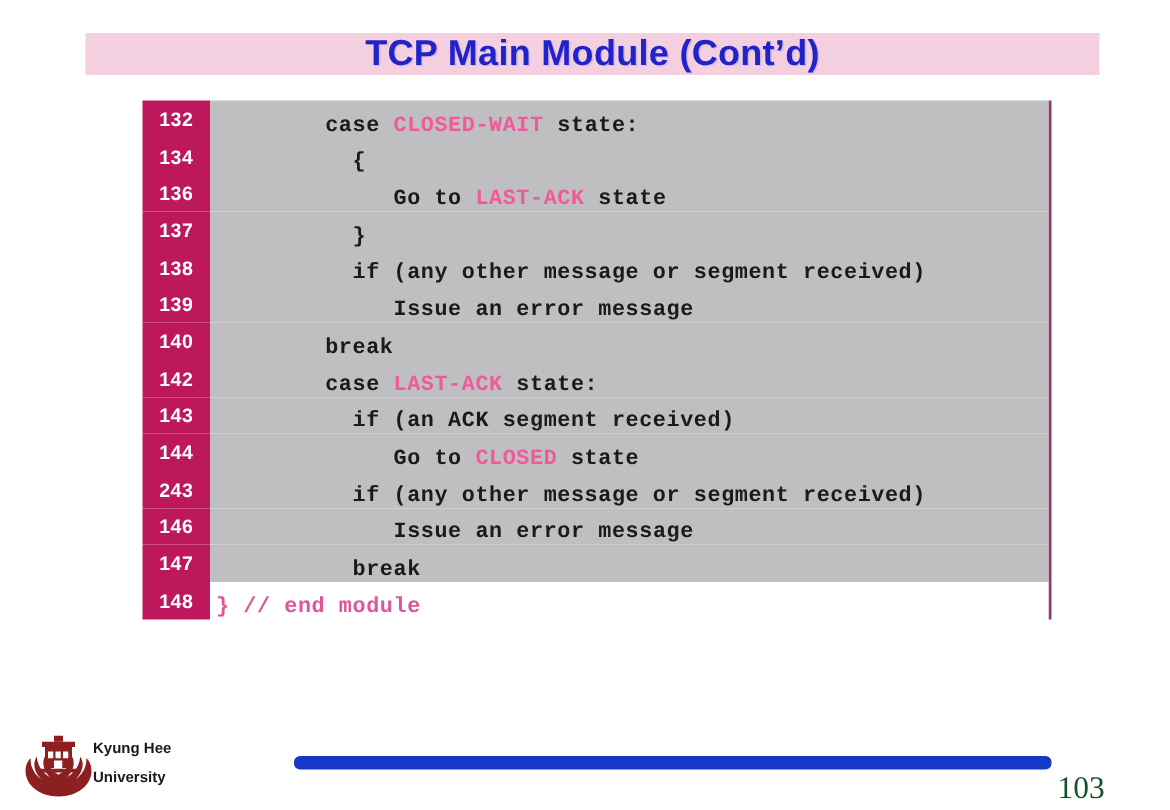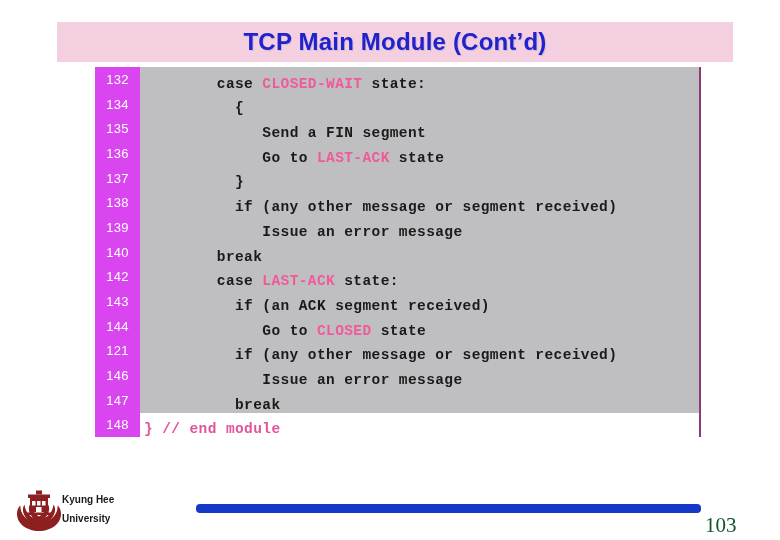--- a/index.html
+++ b/index.html
@@ -15,21 +15,21 @@
     overflow: hidden;
     position: relative;
   }
 
   
   .title-banner {
     position: absolute;
     left: 57px;
     top: 22px;
     width: 676px;
-    height: 40px;
+    height: 28px;
     background: #f3cfdf;
     display: flex;
     align-items: center;
     justify-content: center;
   }
   .title-text {
     font-family: "Liberation Sans", sans-serif;
     font-size: 24px;
     font-weight: bold;
     color: #2222cc;
@@ -47,25 +47,25 @@
     border-right: 2px solid #8e3a7a;
     background: #ffffff;
   }
   .code-row {
     display: flex;
     height: 24.7px;
     align-items: stretch;
   }
   .line-num {
     flex: 0 0 45px;
-    background: #d946ef;
+    background: #be185d;
     color: #ffffff;
     font-family: "Liberation Sans", sans-serif;
     font-size: 13px;
-    font-weight: normal;
+    font-weight: bold;
     display: flex;
     align-items: center;
     justify-content: center;
     letter-spacing: 0.3px;
   }
   .line-code {
     flex: 1 1 auto;
     background: #bfbfc2;
     font-family: "Liberation Mono", monospace;
     font-size: 14.5px;
@@ -135,24 +135,20 @@
 <div class="code-block" id="code-block">
     <div class="code-row">
       <div class="line-num">132</div>
       <div class="line-code"><span>        </span><span>case </span><span class="kw">CLOSED-WAIT</span><span> state:</span></div>
     </div>
     <div class="code-row">
       <div class="line-num">134</div>
       <div class="line-code"><span>          </span><span>{</span></div>
     </div>
     <div class="code-row">
-      <div class="line-num">135</div>
-      <div class="line-code"><span>             </span><span>Send a FIN segment</span></div>
-    </div>
-    <div class="code-row">
       <div class="line-num">136</div>
       <div class="line-code"><span>             </span><span>Go to </span><span class="kw">LAST-ACK</span><span> state</span></div>
     </div>
     <div class="code-row">
       <div class="line-num">137</div>
       <div class="line-code"><span>          </span><span>}</span></div>
     </div>
     <div class="code-row">
       <div class="line-num">138</div>
       <div class="line-code"><span>          </span><span>if (any other message or segment received)</span></div>
@@ -171,21 +167,21 @@
     </div>
     <div class="code-row">
       <div class="line-num">143</div>
       <div class="line-code"><span>          </span><span>if (an ACK segment received)</span></div>
     </div>
     <div class="code-row">
       <div class="line-num">144</div>
       <div class="line-code"><span>             </span><span>Go to </span><span class="kw">CLOSED</span><span> state</span></div>
     </div>
     <div class="code-row">
-      <div class="line-num">121</div>
+      <div class="line-num">243</div>
       <div class="line-code"><span>          </span><span>if (any other message or segment received)</span></div>
     </div>
     <div class="code-row">
       <div class="line-num">146</div>
       <div class="line-code"><span>             </span><span>Issue an error message</span></div>
     </div>
     <div class="code-row">
       <div class="line-num">147</div>
       <div class="line-code"><span>          </span><span>break</span></div>
     </div>

